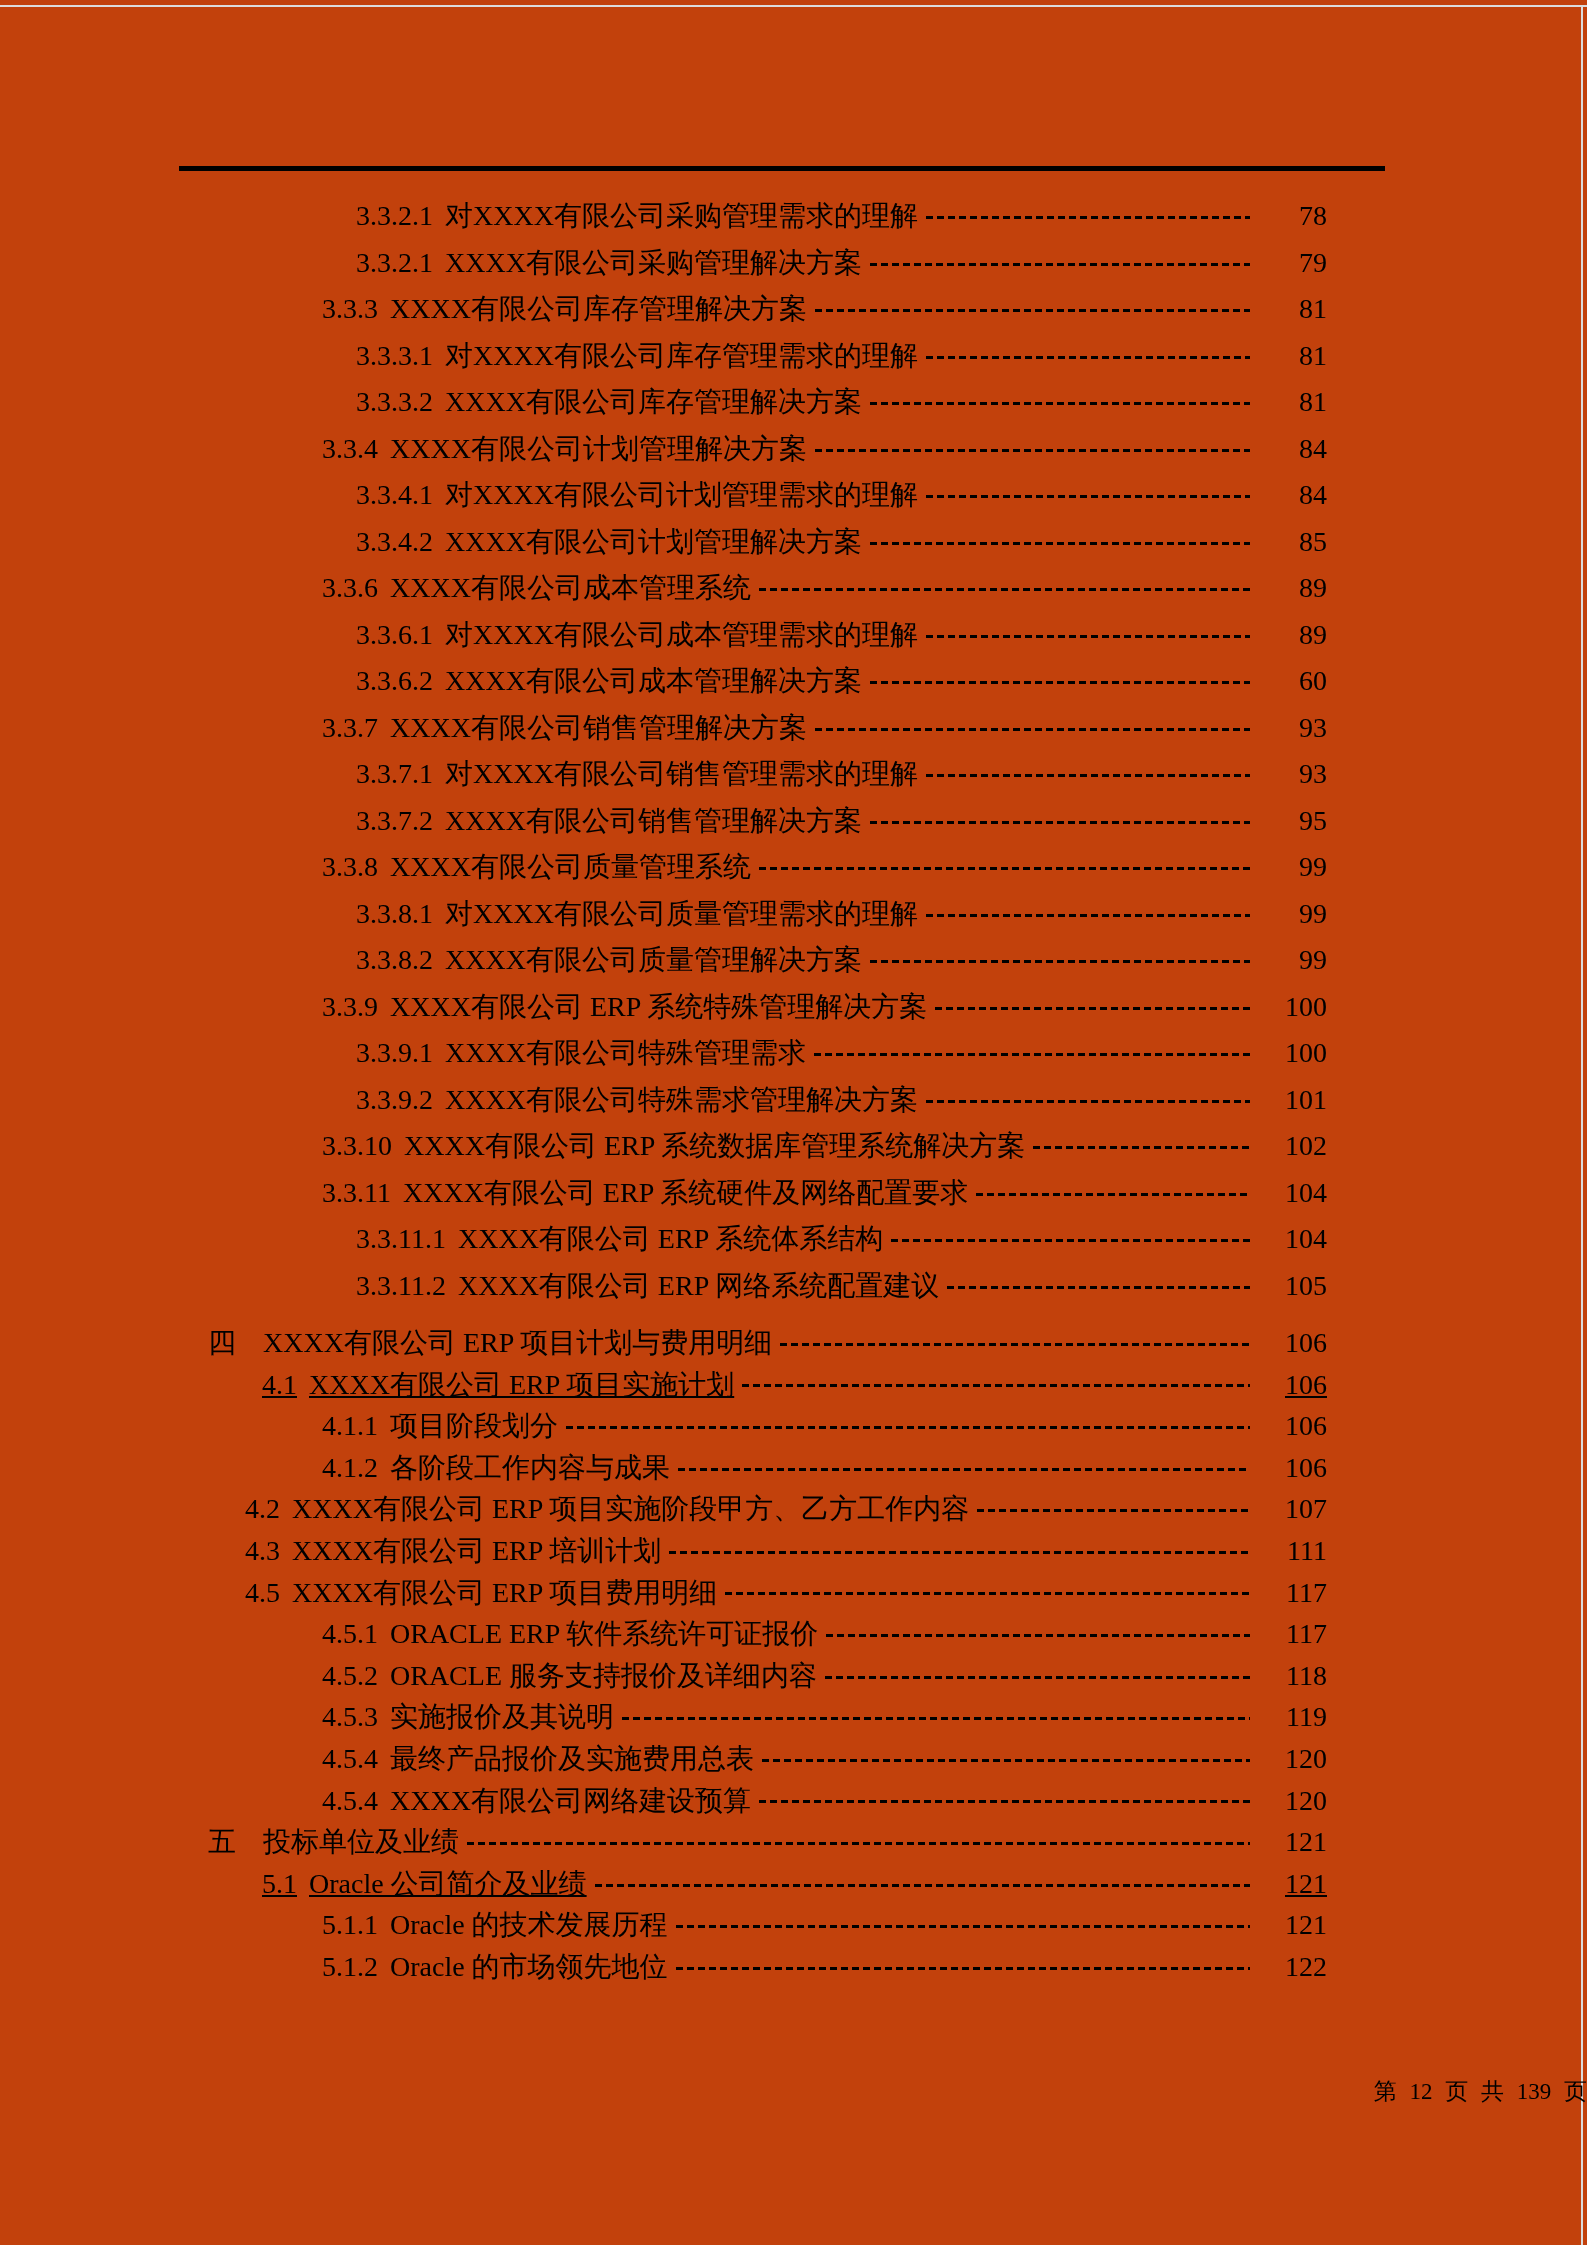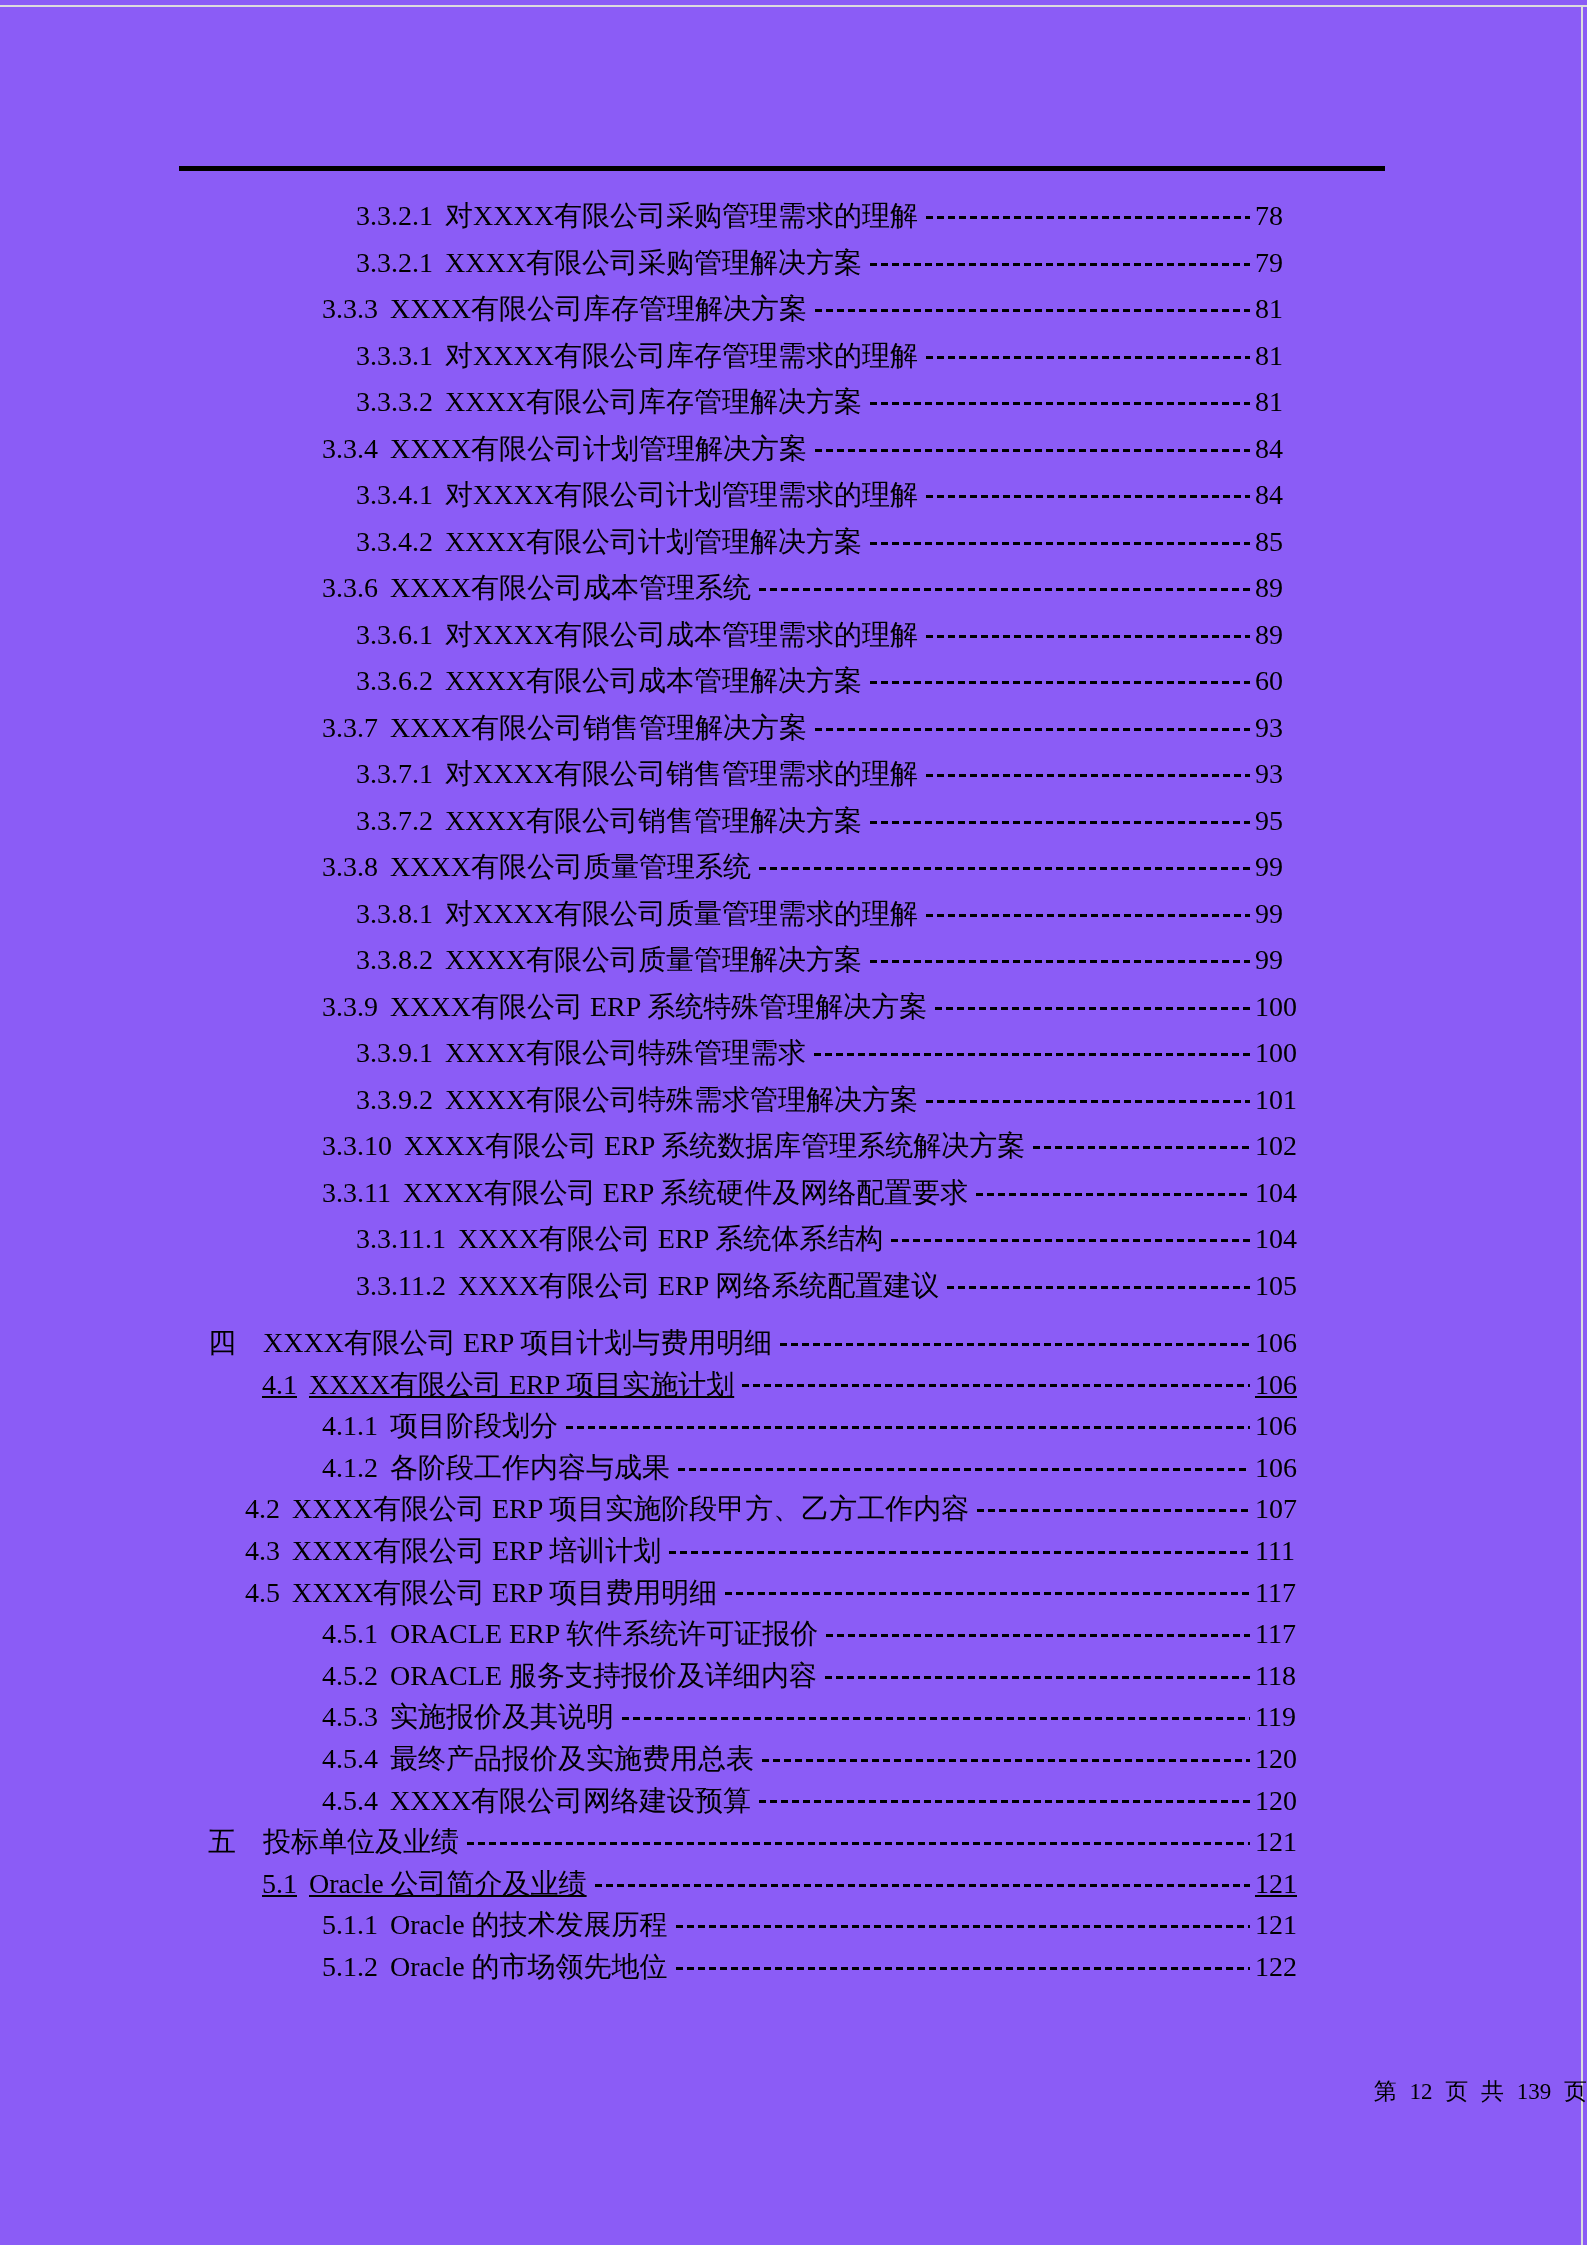--- a/index.html
+++ b/index.html
@@ -1,19 +1,19 @@
 <!DOCTYPE html>
 <html><head>
 <meta charset="utf-8">
 <style>
   html,body{margin:0;padding:0;background:#ffffff;}
   .page{
     position:relative;
     width:1587px;height:2245px;
-    background:#8b5cf6;
+    background:#c2410c;
     color:#000;
     font-family:"Liberation Serif","DejaVu Serif",serif;
     overflow:hidden;
   }
   
   .edge-top{position:absolute;top:5px;left:0;width:100%;height:2px;background:#dcdcdc;}
   .edge-right{position:absolute;top:5px;right:4px;width:2px;height:2240px;background:#dcdcdc;}
 
   .header-rule{position:absolute;left:179px;top:166px;width:1206px;height:5px;background:#000;}
 
@@ -44,21 +44,21 @@
     margin-left:8px;
     background-image:repeating-linear-gradient(to right,#000 0 7px,transparent 7px 11px);
     background-size:100% 3px;
     background-repeat:no-repeat;
     background-position:left 54%;
   }
   .pg{
     display:inline-block;
     width:72px;
     padding-left:5px;
-    text-align:left;
+    text-align:right;
   }
 
   .footer{
     position:absolute;
     left:0;top:2076px;width:100%;
     text-align:right;
     font-size:23px;
     word-spacing:7px;
   }
 </style>

